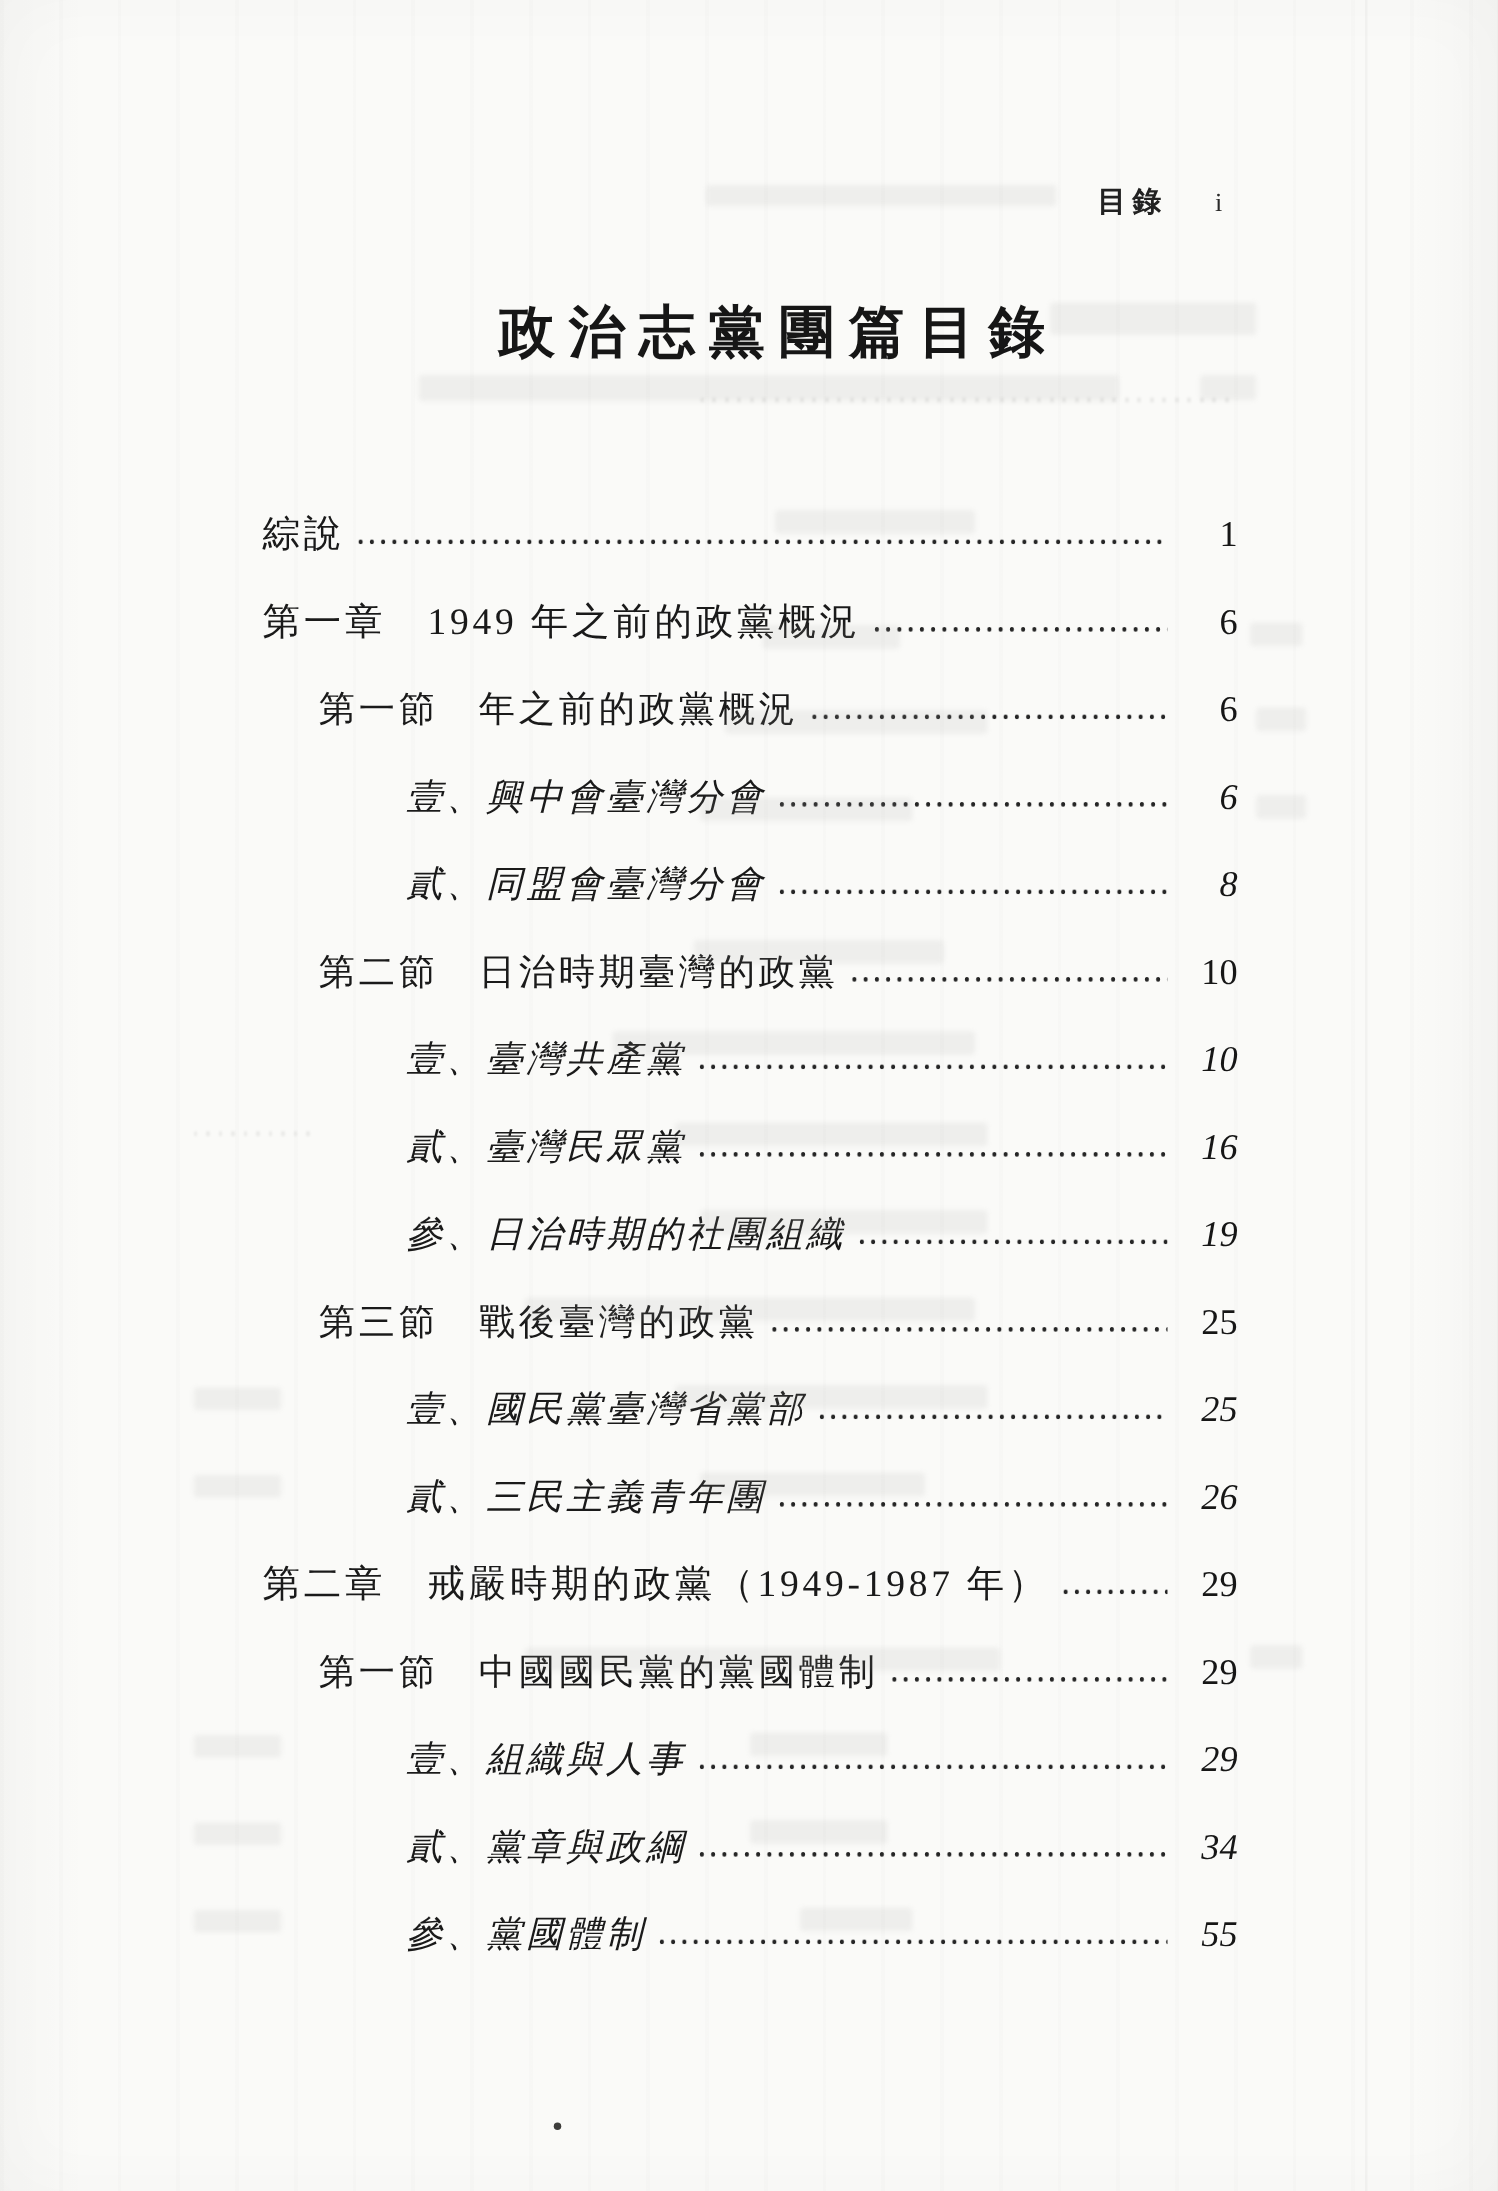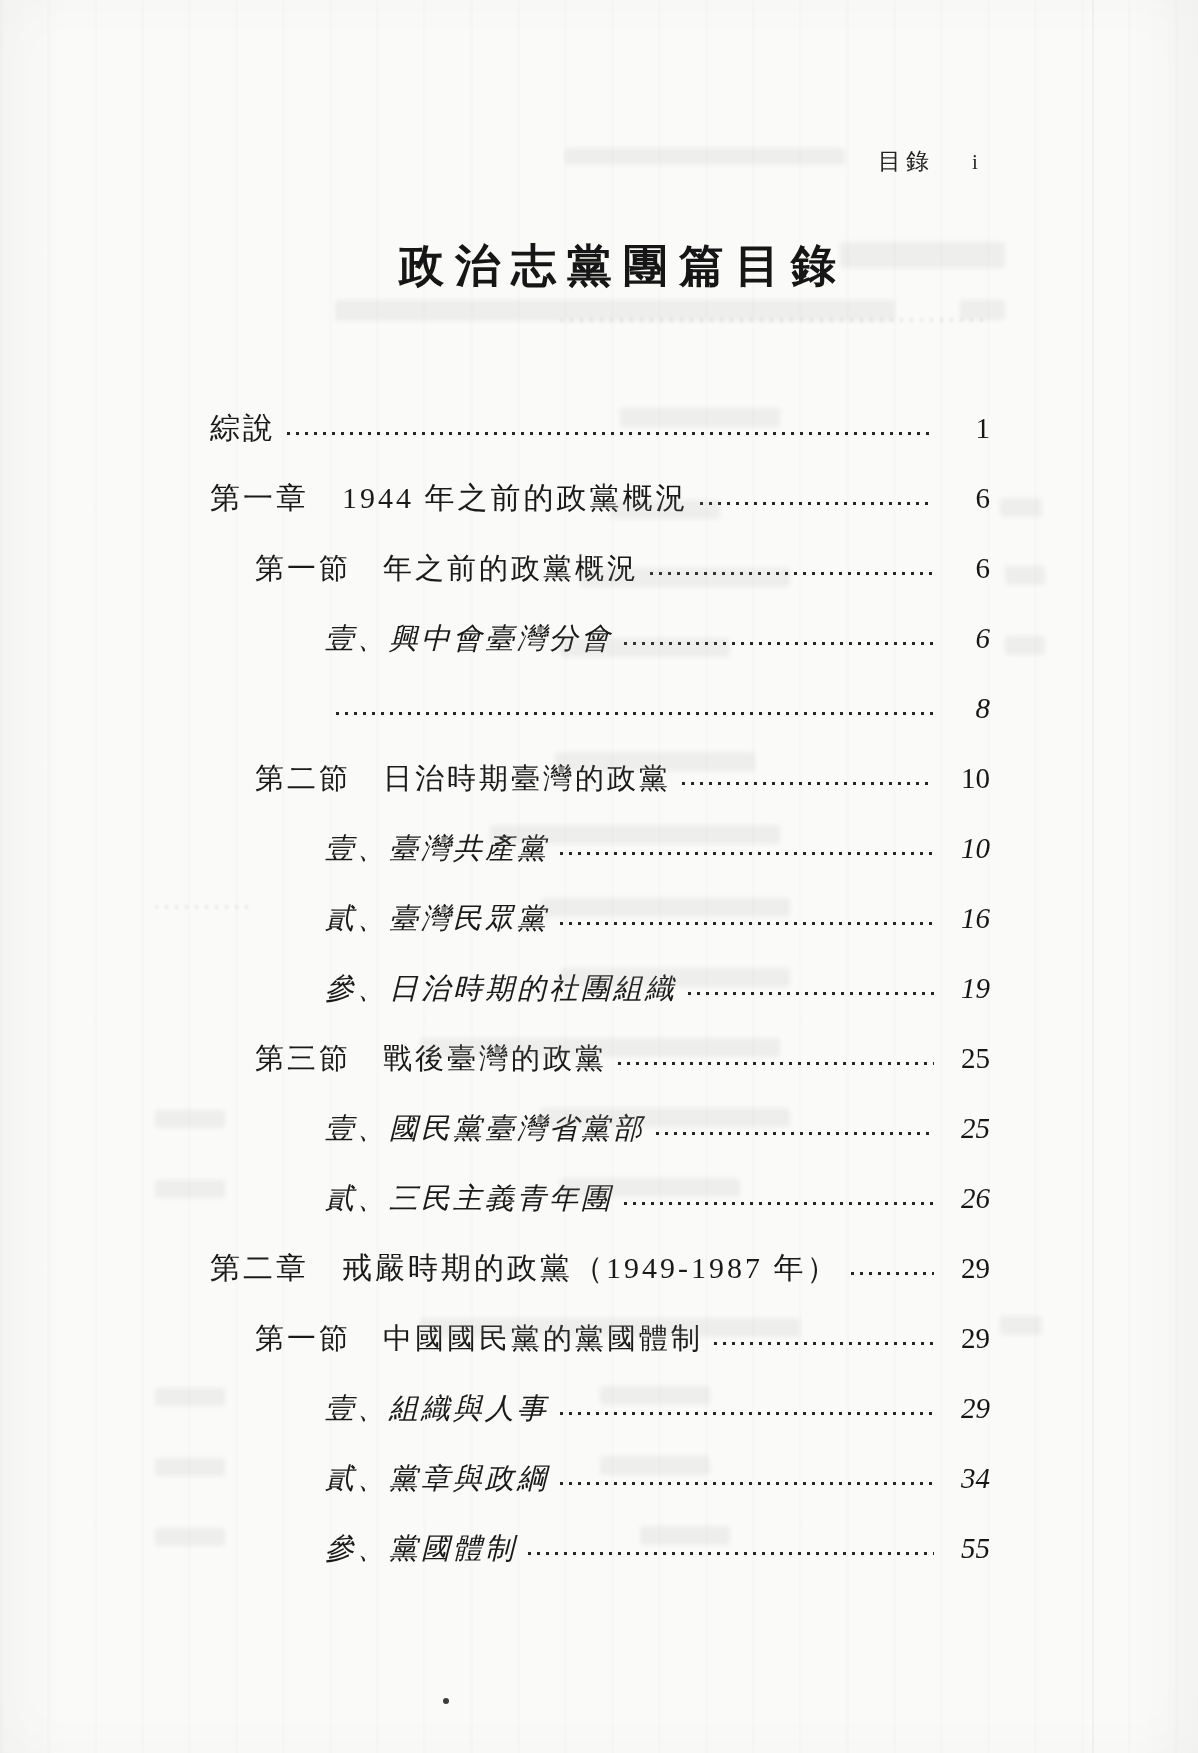--- a/index.html
+++ b/index.html
@@ -18,21 +18,21 @@
     overflow: hidden;
     color: #1c1c1c;
     box-shadow: inset 0 0 60px rgba(0,0,0,0.025);
   }
   
   .pagehead {
     position: absolute; top: 146px; left: 878px;
     display: flex; align-items: baseline; gap: 38px;
   }
   .pagehead .running-title {
-    font-size: 23px; font-weight: normal; letter-spacing: 5px; color: #222;
+    font-size: 23px; font-weight: bold; letter-spacing: 5px; color: #222;
   }
   .pagehead .folio {
     font-size: 21px; color: #2a2a2a;
   }
   
   .doc-title {
     position: absolute; top: 236px; left: 0; width: 100%;
     text-align: center;
     font-size: 45px; font-weight: bold;
     letter-spacing: 11px;
@@ -110,38 +110,39 @@
 
   <div class="toc">
 
     <div class="row lv0">
       <span class="lbl">綜說</span>
       <span class="leader"></span>
       <span class="pg">1</span>
     </div>
 
     <div class="row lv0">
-      <span class="lbl">第一章　1944 年之前的政黨概況</span>
+      <span class="lbl">第一章　1949 年之前的政黨概況</span>
       <span class="leader"></span>
       <span class="pg">6</span>
     </div>
 
     <div class="row lv1">
       <span class="lbl">第一節　年之前的政黨概況</span>
       <span class="leader"></span>
       <span class="pg">6</span>
     </div>
 
     <div class="row lv2">
       <span class="lbl">壹、興中會臺灣分會</span>
       <span class="leader"></span>
       <span class="pg">6</span>
     </div>
 
     <div class="row lv2">
+      <span class="lbl">貳、同盟會臺灣分會</span>
       <span class="leader"></span>
       <span class="pg">8</span>
     </div>
 
     <div class="row lv1">
       <span class="lbl">第二節　日治時期臺灣的政黨</span>
       <span class="leader"></span>
       <span class="pg">10</span>
     </div>
 

